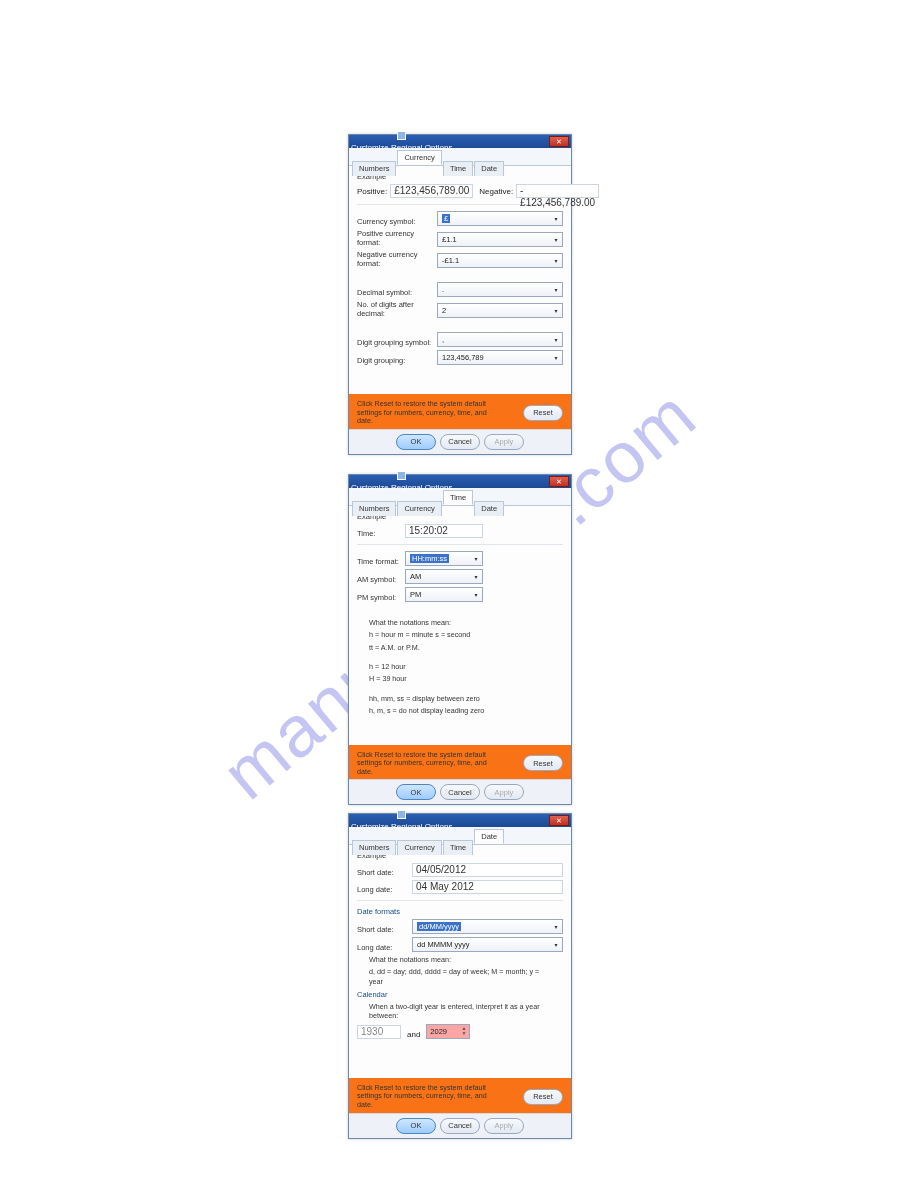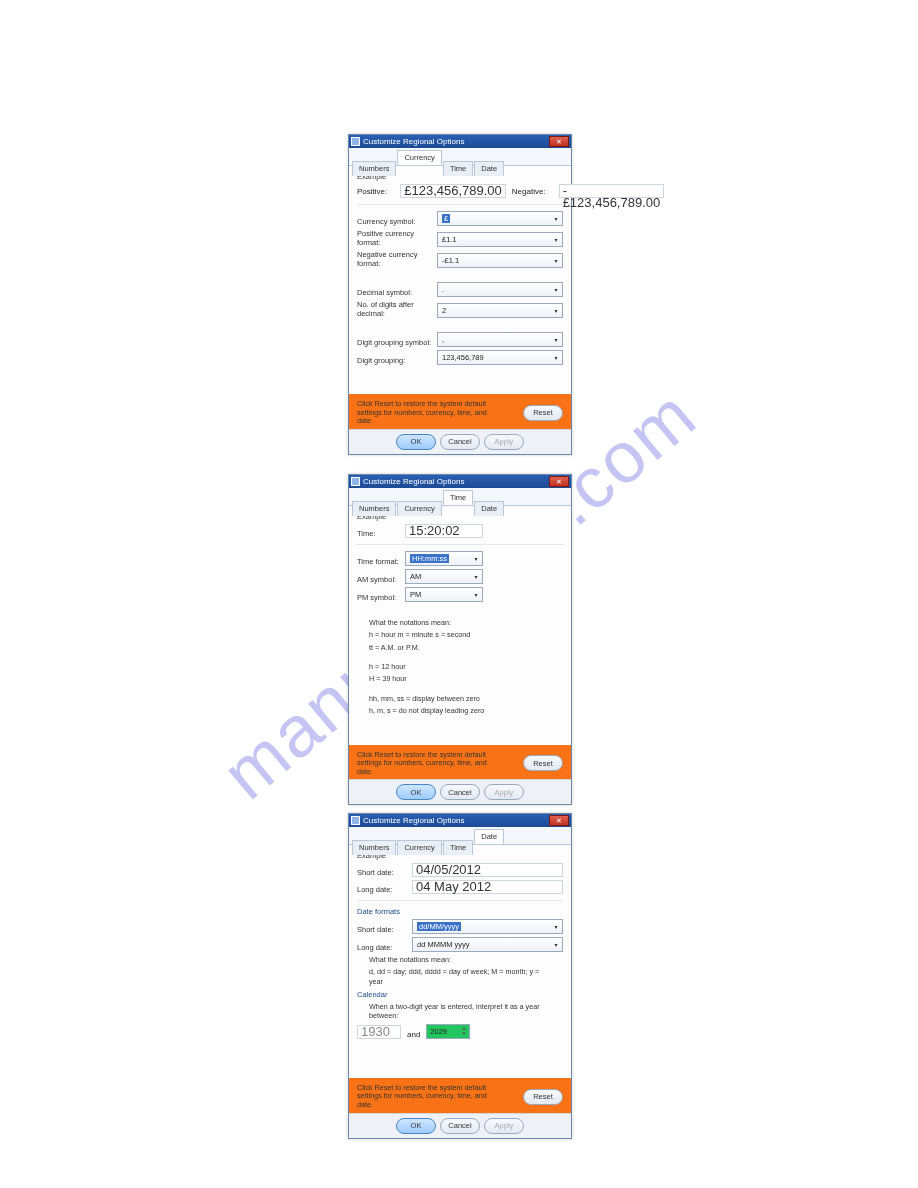--- a/index.html
+++ b/index.html
@@ -41,20 +41,21 @@
     align-items: center;
     justify-content: space-between;
     padding: 0 2px;
   }
   .titlebar-title {
     color: #fff;
     font-size: 8px;
     display: flex;
     align-items: center;
     gap: 3px;
+    flex-direction: column;
   }
   .titlebar-icon {
     width: 9px; height: 9px;
     background: #8fb5e8;
     border: 1px solid #fff;
     box-sizing: border-box;
   }
   .close-btn {
     width: 18px; height: 9px;
     background: linear-gradient(#e06050, #c03020);
@@ -104,29 +105,29 @@
     font-size: 7.5px;
     color: #333;
   }
   .row-label.wide { width: 48px; }
   .readonly {
     flex: 1;
     height: 12px;
     background: #fff;
     border: 1px solid #ccd5e2;
     padding: 0 3px;
-    font-size: 13px;
+    font-size: 10px;
     line-height: 12px;
     color: #333;
   }
   .example-grid {
     display: flex;
     gap: 6px;
   }
-  .example-cell { flex: 1; display: flex; align-items: center; gap: 13px; }
+  .example-cell { flex: 1; display: flex; align-items: center; gap: 3px; }
   .combo {
     flex: 1;
     height: 13px;
     background: linear-gradient(#fff, #eef1f7);
     border: 1px solid #9aa9bd;
     display: flex;
     align-items: center;
     justify-content: space-between;
     padding: 0 2px 0 4px;
     font-size: 7.5px;
@@ -182,21 +183,21 @@
   .button-bar {
     display: flex;
     justify-content: center;
     gap: 4px;
     padding: 4px 6px;
     background: #eef2f8;
     border-top: 1px solid #d0d8e4;
   }
   .spinner {
     width: 36px; height: 13px;
-    background: #22c55e;
+    background: #fca5a5;
     border: 1px solid #9aa9bd;
     display: flex; align-items: center;
     font-size: 7.5px;
     padding: 0 3px;
     justify-content: space-between;
   }
   .spinner-arrows {
     display: flex; flex-direction: column; font-size: 5px; line-height: 5px; color:#555;
   }
   hr.sep { border: none; border-top: 1px solid #e1e5ec; margin: 6px 0; }

